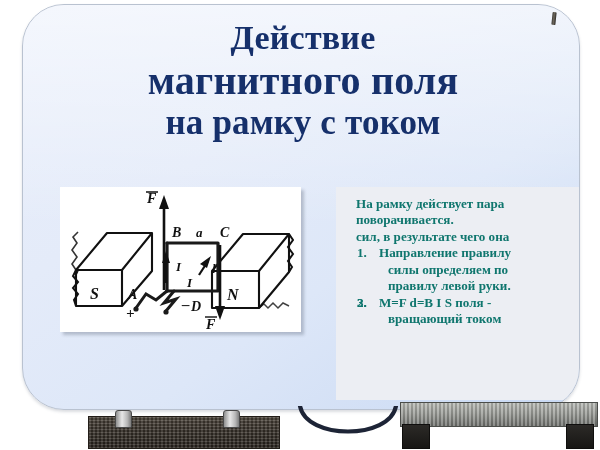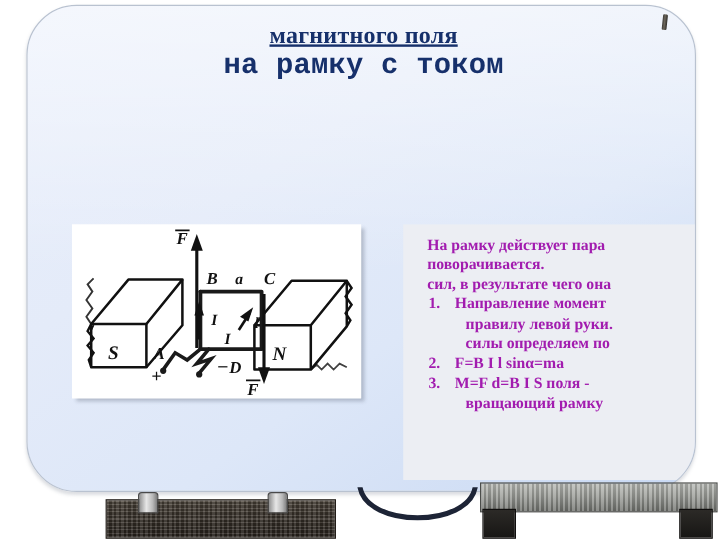--- a/index.html
+++ b/index.html
@@ -64,22 +64,22 @@
     width: 480px;
     text-align: center;
     color: #16306b;
     font-family: "Liberation Serif", serif;
     font-weight: bold;
     line-height: 1.14;
     letter-spacing: 0.2px;
   }
   .title-line { display: block; white-space: nowrap; }
   #title-l1 { font-size: 34px; }
-  #title-l2 { font-size: 20px; text-decoration: underline; }
-  #title-l3 { font-size: 24px; font-family: Liberation Mono, monospace; }
+  #title-l2 { font-size: 40px; }
+  #title-l3 { font-size: 35px; }
 
   
   #figure-box {
     position: absolute;
     left: 37px;
     top: 182px;
     width: 241px;
     height: 145px;
     background: #ffffff;
     box-shadow: 3px 3px 3px rgba(70,80,100,0.30);
@@ -87,21 +87,21 @@
   #figure-svg { display: block; width: 241px; height: 145px; }
 
   
   #text-panel {
     position: absolute;
     left: 313px;
     top: 182px;
     width: 265px;
     height: 213px;
     background: #eceef3;
-    color: #a21caf;
+    color: #0f766e;
     font-family: "Liberation Serif", serif;
     font-weight: bold;
     font-size: 13.1px;
     line-height: 1.26;
     padding: 9px 6px 0 20px;
     box-sizing: border-box;
   }
   .intro-line { display: block; white-space: nowrap; }
   ol#points {
     list-style: none;
@@ -192,20 +192,21 @@
 </style>
 </head>
 <body>
 
 <div id="stage">
 
   <div id="board">
     <div id="board-sheen"></div>
 
     <div id="title">
+      <span class="title-line" id="title-l1">Действие</span>
       <span class="title-line" id="title-l2">магнитного поля</span>
       <span class="title-line" id="title-l3">на рамку с током</span>
     </div>
 
     <div id="figure-box">
       <svg id="figure-svg" viewBox="0 0 241 145" xmlns="http://www.w3.org/2000/svg">
         <rect x="0" y="0" width="241" height="145" fill="#ffffff"></rect>
 
         <g stroke="#111111" stroke-width="2.1" fill="none" stroke-linejoin="round">
           <path d="M16,83 L16,119 L62,119 L62,83 Z"></path>
@@ -276,32 +277,31 @@
 
     <div id="text-panel">
       <div>
         <span class="intro-line">На рамку действует пара</span>
         <span class="intro-line">поворачивается.</span>
         <span class="intro-line">сил, в результате чего она</span>
       </div>
       <ol id="points">
         <li>
           <span class="num">1.</span>
-          <span class="nowrap">Направление момент</span>
+          <span class="nowrap">Направление правилу</span>
+          <span class="sub">силы определяем по</span>
           <span class="sub">правилу левой руки.</span>
-          <span class="sub">силы определяем по</span>
         </li>
         <li>
           <span class="num">2.</span>
-          <span class="nowrap">F=B I l sinα=ma</span>
         </li>
         <li>
           <span class="num">3.</span>
           <span class="nowrap">M=F d=B I S поля -</span>
-          <span class="sub">вращающий рамку</span>
+          <span class="sub">вращающий током</span>
         </li>
       </ol>
     </div>
 
     <div id="marker"></div>
   </div>
 
   <svg id="cable" viewBox="0 0 104 44" xmlns="http://www.w3.org/2000/svg">
     <path d="M4,0 C10,34 94,34 100,0" stroke="#1d2436" stroke-width="4.2" fill="none" stroke-linecap="round"></path>
   </svg>

